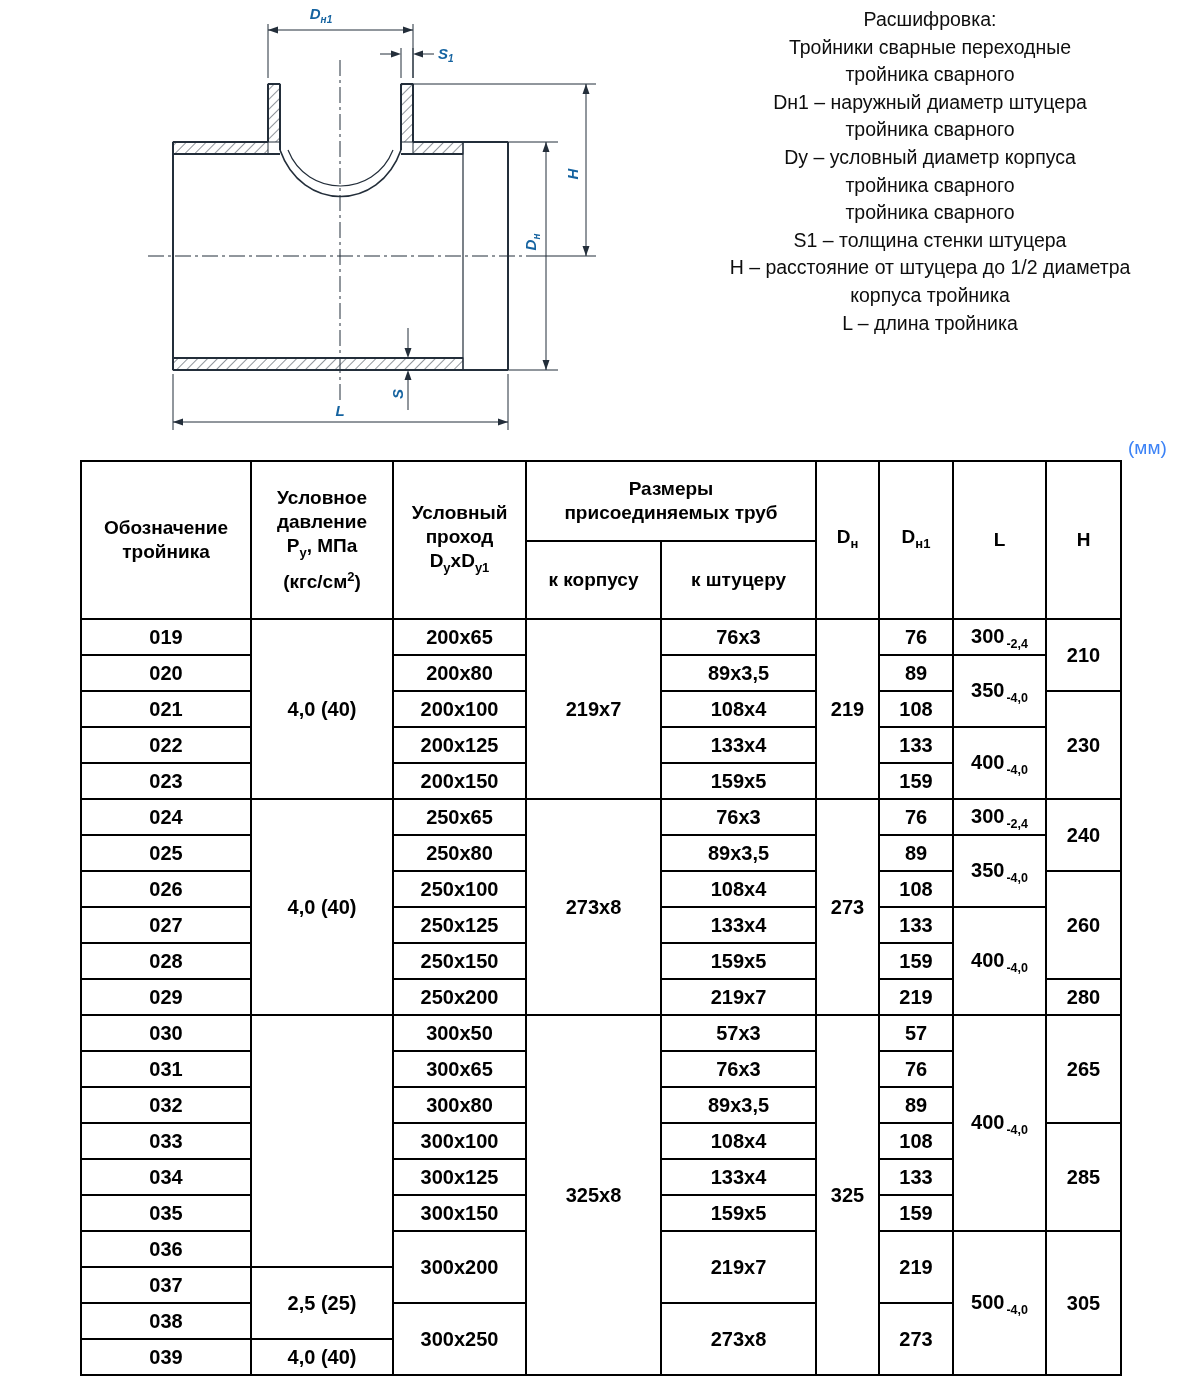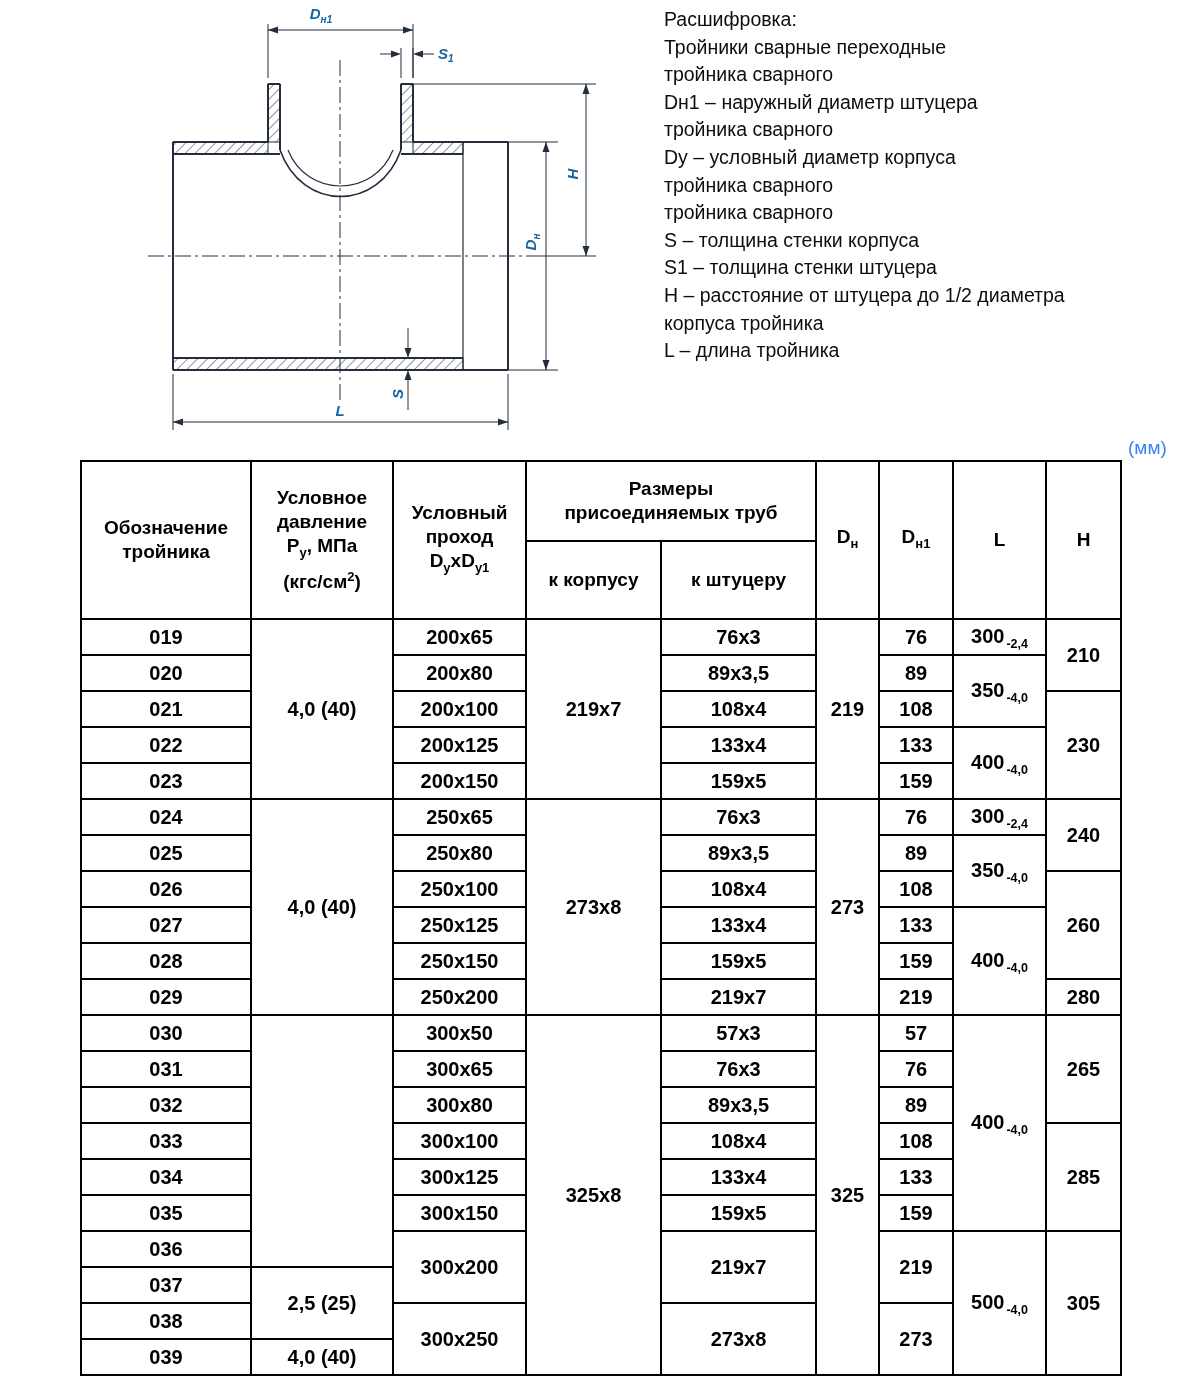--- a/index.html
+++ b/index.html
@@ -10,21 +10,21 @@
   }
   
   .drawing-wrap { position:absolute; left:118px; top:2px; width:560px; height:452px; }
   .drawing-wrap svg text {
     font-family:"Liberation Sans", sans-serif;
     font-style:italic; font-weight:bold; font-size:15px; fill:#1563a0;
   }
   
   .legend { position:absolute; left:664px; top:6px; width:532px;
     font-size:19.5px; line-height:27.6px; color:#0e0e0e; }
-  .legend .legend-line { white-space:nowrap; }
+  .legend .legend-line { white-space:nowrap;text-align:center; }
   
   .units-label { position:absolute; left:1128px; top:437px; font-size:19px; color:#3b82f6; }
   
   table.dims { position:absolute; left:80px; top:460px; width:1040px;
     border-collapse:collapse; table-layout:fixed; }
   .dims th, .dims td {
     border:2px solid #000; text-align:center; vertical-align:middle;
     font-weight:bold; padding:0 3px; color:#000; background:#fff;
   }
   .dims thead tr.h1 { height:80px; }
@@ -135,21 +135,20 @@
 
 <div class="legend">
   <div class="legend-line">Расшифровка:</div>
   <div class="legend-line">Тройники сварные переходные</div>
   <div class="legend-line">тройника сварного</div>
   <div class="legend-line">Dн1 – наружный диаметр штуцера</div>
   <div class="legend-line">тройника сварного</div>
   <div class="legend-line">Dу – условный диаметр корпуса</div>
   <div class="legend-line">тройника сварного</div>
   <div class="legend-line">тройника сварного</div>
-  <div class="legend-line">S – толщина стенки корпуса</div>
   <div class="legend-line">S1 – толщина стенки штуцера</div>
   <div class="legend-line">H – расстояние от штуцера до 1/2 диаметра</div>
   <div class="legend-line">корпуса тройника</div>
   <div class="legend-line">L – длина тройника</div>
 </div>
 
 <div class="units-label">(мм)</div>
 
 <table class="dims">
   <colgroup>

